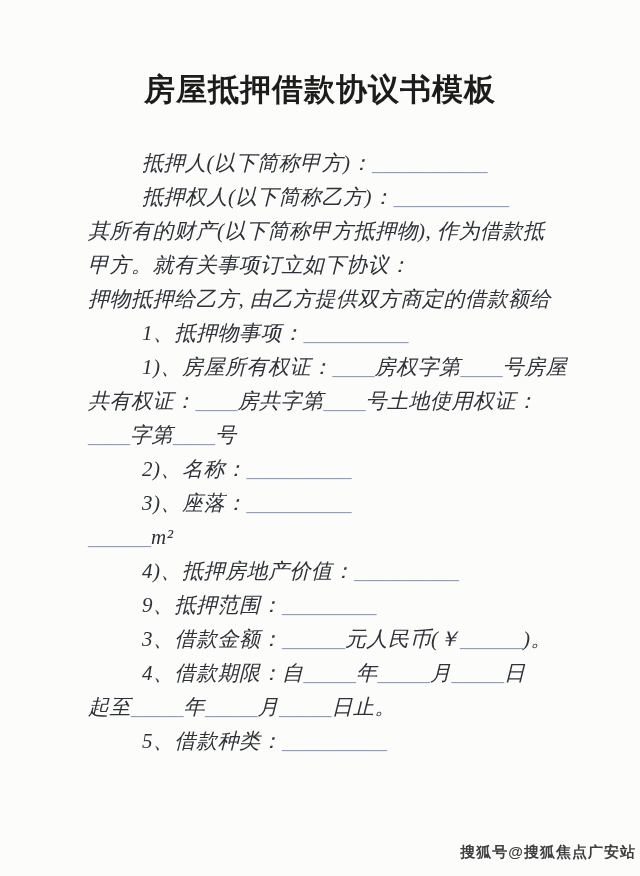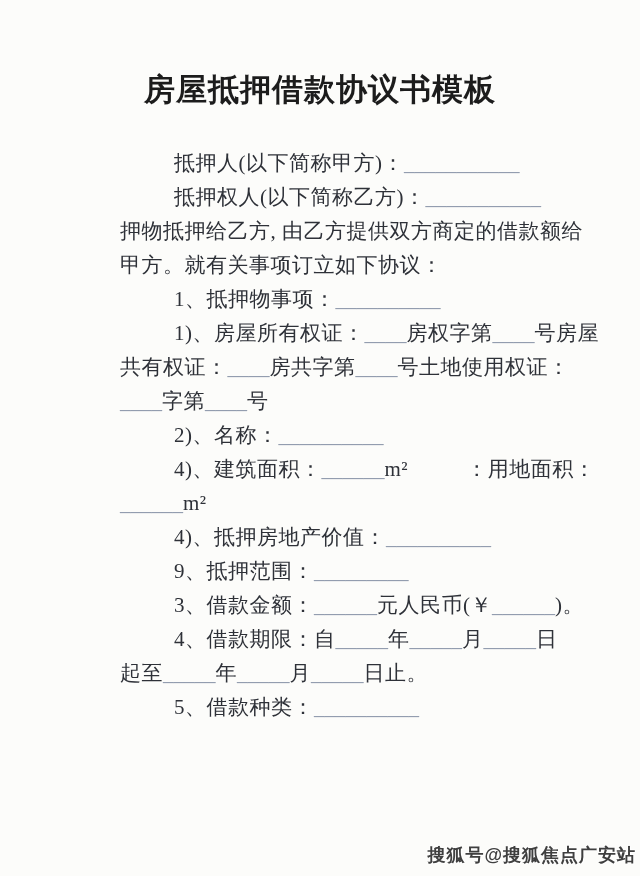--- a/index.html
+++ b/index.html
@@ -23,22 +23,23 @@
     line-height: 40px;
     text-align: center;
     font-family: "Liberation Sans", "DejaVu Sans", sans-serif;
     font-weight: bold;
     font-size: 31px;
     letter-spacing: 1px;
     color: #1c1c1c;
   }
   .doc-body {
     margin-top: 36px;
-    padding-left: 120px;
+    padding-left: 88px;
     padding-right: 10px;
+    font-style: italic;
   }
   .line {
     height: 34px;
     line-height: 34px;
     font-size: 21px;
     white-space: nowrap;
     color: #2e3138;
   }
   .line.indent {
     padding-left: 54px;
@@ -53,42 +54,43 @@
   .gap {
     display: inline-block;
     height: 1px;
   }
   .watermark {
     position: absolute;
     right: 4px;
     top: 843px;
     font-family: "Liberation Sans", "DejaVu Sans", sans-serif;
     font-weight: bold;
-    font-size: 18px;
+    font-size: 15px;
     letter-spacing: 1px;
     color: #3f3f3f;
     text-shadow: 1px 1px 0 rgba(255,255,255,0.9), -1px -1px 0 rgba(255,255,255,0.55), 1px -1px 0 rgba(255,255,255,0.35);
   }
 </style>
 </head>
 <body>
 
 <div class="page">
   <div class="doc-title">房屋抵押借款协议书模板</div>
   <div class="doc-body">
       <div class="line indent"><span class="run">抵押人(以下简称甲方)：</span><span class="blank">___________</span></div>
       <div class="line indent"><span class="run">抵押权人(以下简称乙方)：</span><span class="blank">___________</span></div>
+      <div class="line"><span class="run">其所有的财产(以下简称甲方抵押物), 作为借款抵</span></div>
+      <div class="line"><span class="run">甲方。就有关事项订立如下协议：</span></div>
       <div class="line"><span class="run">押物抵押给乙方, 由乙方提供双方商定的借款额给</span></div>
-      <div class="line"><span class="run">甲方。就有关事项订立如下协议：</span></div>
       <div class="line indent"><span class="run">1、抵押物事项：</span><span class="blank">__________</span></div>
       <div class="line indent"><span class="run">1)、房屋所有权证：</span><span class="blank">____</span><span class="run">房权字第</span><span class="blank">____</span><span class="run">号房屋</span></div>
       <div class="line"><span class="run">共有权证：</span><span class="blank">____</span><span class="run">房共字第</span><span class="blank">____</span><span class="run">号土地使用权证：</span></div>
       <div class="line"><span class="blank">____</span><span class="run">字第</span><span class="blank">____</span><span class="run">号</span></div>
       <div class="line indent"><span class="run">2)、名称：</span><span class="blank">__________</span></div>
-      <div class="line indent"><span class="run">4)、建筑面积：</span><span class="blank">______</span><span class="run">m²</span><span class="gap" style="width: 58px;"></span><span class="run">：用地面积：</span></div>
+      <div class="line indent"><span class="run">3)、座落：</span><span class="blank">__________</span></div>
       <div class="line"><span class="blank">______</span><span class="run">m²</span></div>
       <div class="line indent"><span class="run">4)、抵押房地产价值：</span><span class="blank">__________</span></div>
       <div class="line indent"><span class="run">9、抵押范围：</span><span class="blank">_________</span></div>
       <div class="line indent"><span class="run">3、借款金额：</span><span class="blank">______</span><span class="run">元人民币(￥</span><span class="blank">______</span><span class="run">)。</span></div>
       <div class="line indent"><span class="run">4、借款期限：自</span><span class="blank">_____</span><span class="run">年</span><span class="blank">_____</span><span class="run">月</span><span class="blank">_____</span><span class="run">日</span></div>
       <div class="line"><span class="run">起至</span><span class="blank">_____</span><span class="run">年</span><span class="blank">_____</span><span class="run">月</span><span class="blank">_____</span><span class="run">日止。</span></div>
       <div class="line indent"><span class="run">5、借款种类：</span><span class="blank">__________</span></div>
     </div>
   <div class="watermark">搜狐号@搜狐焦点广安站</div>
 </div>

